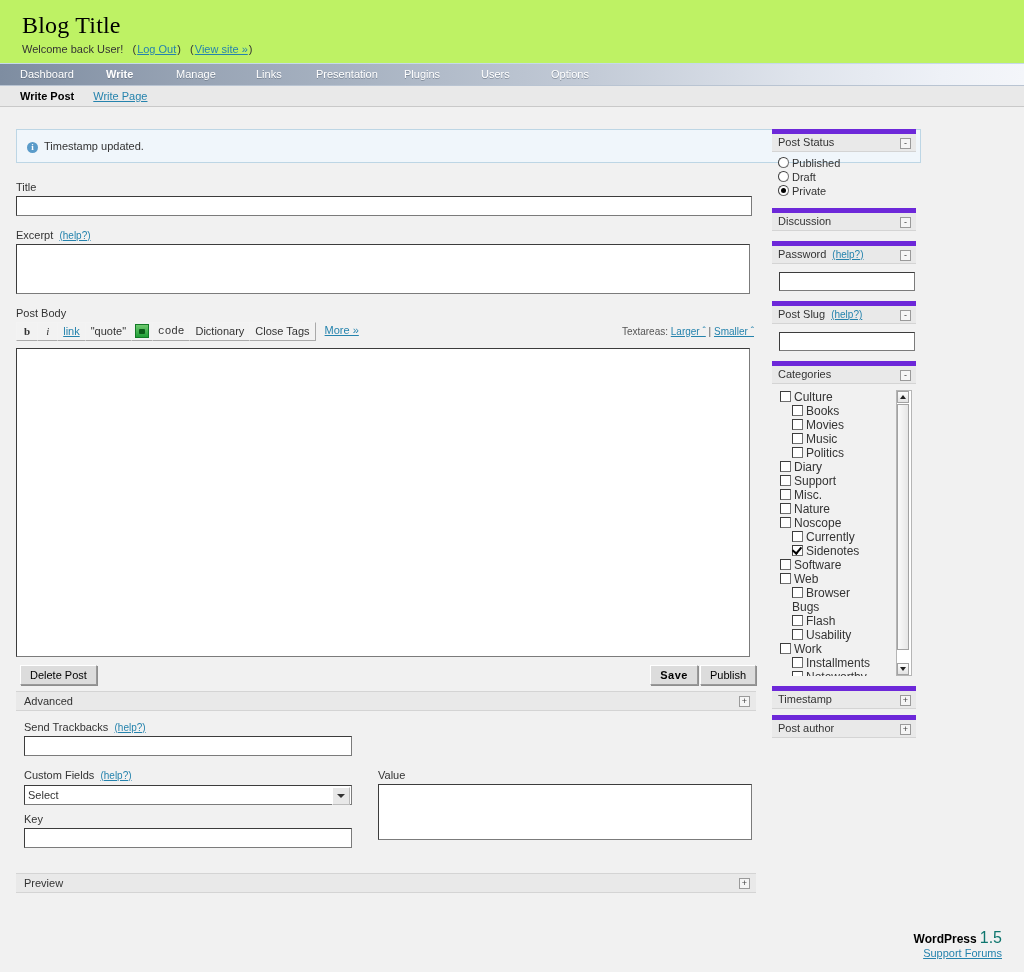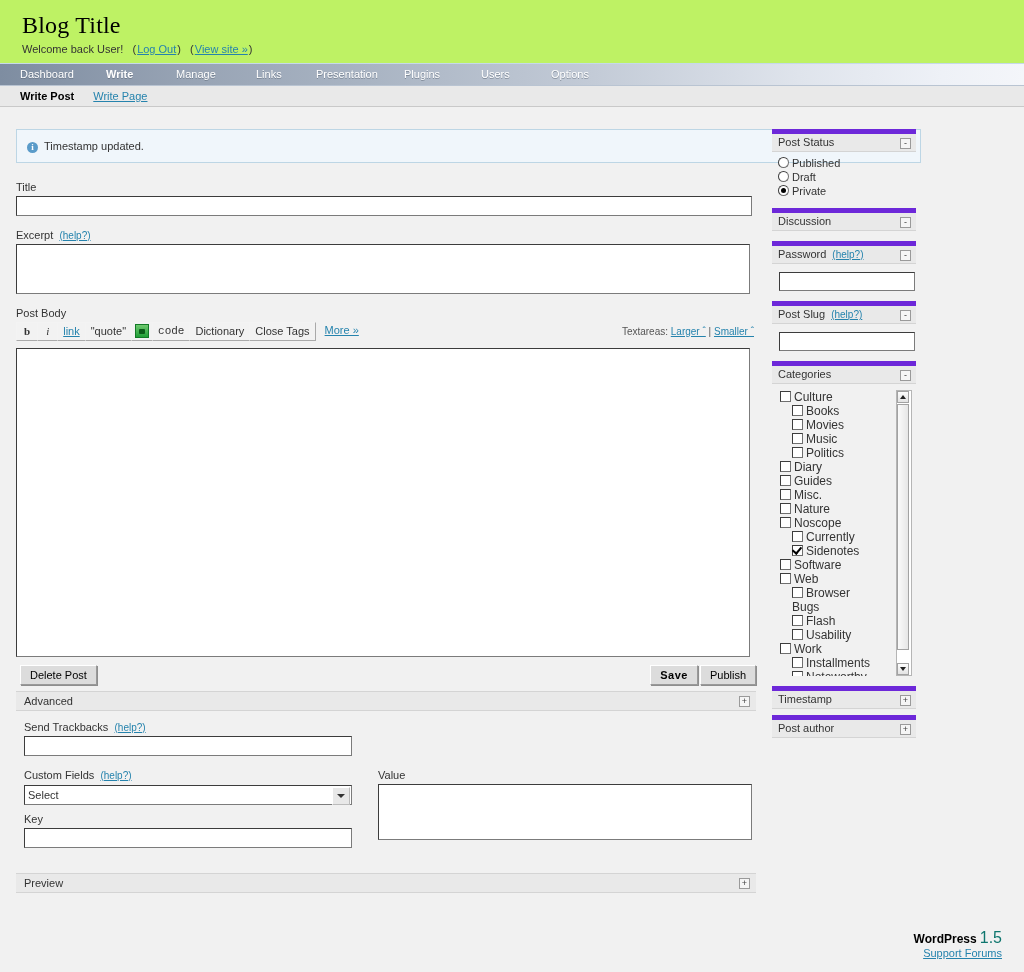--- a/index.html
+++ b/index.html
@@ -617,21 +617,21 @@
         <span class="tog">-</span>
       </div>
       <div id="catbox">
         <div id="catlist">
             <div class="cat d1"><span class="chk"></span><span>Culture</span></div>
             <div class="cat d2"><span class="chk"></span><span>Books</span></div>
             <div class="cat d2"><span class="chk"></span><span>Movies</span></div>
             <div class="cat d2"><span class="chk"></span><span>Music</span></div>
             <div class="cat d2"><span class="chk"></span><span>Politics</span></div>
             <div class="cat d1"><span class="chk"></span><span>Diary</span></div>
-            <div class="cat d1"><span class="chk"></span><span>Guides</span></div>
+            <div class="cat d1"><span class="chk"></span><span>Support</span></div>
             <div class="cat d1"><span class="chk"></span><span>Misc.</span></div>
             <div class="cat d1"><span class="chk"></span><span>Nature</span></div>
             <div class="cat d1"><span class="chk"></span><span>Noscope</span></div>
             <div class="cat d2"><span class="chk"></span><span>Currently</span></div>
             <div class="cat d2"><span class="chk on"></span><span>Sidenotes</span></div>
             <div class="cat d1"><span class="chk"></span><span>Software</span></div>
             <div class="cat d1"><span class="chk"></span><span>Web</span></div>
             <div class="cat d2"><span class="chk"></span><span>Browser</span></div>
             <div class="cat d2"><span></span><span>Bugs</span></div>
             <div class="cat d2"><span class="chk"></span><span>Flash</span></div>

